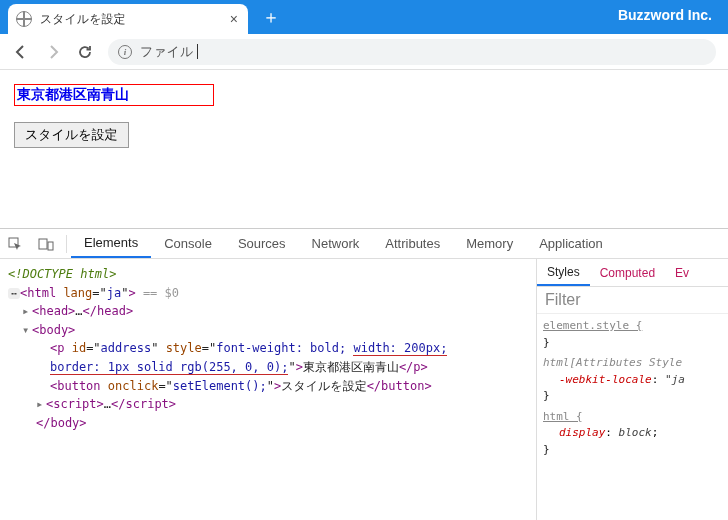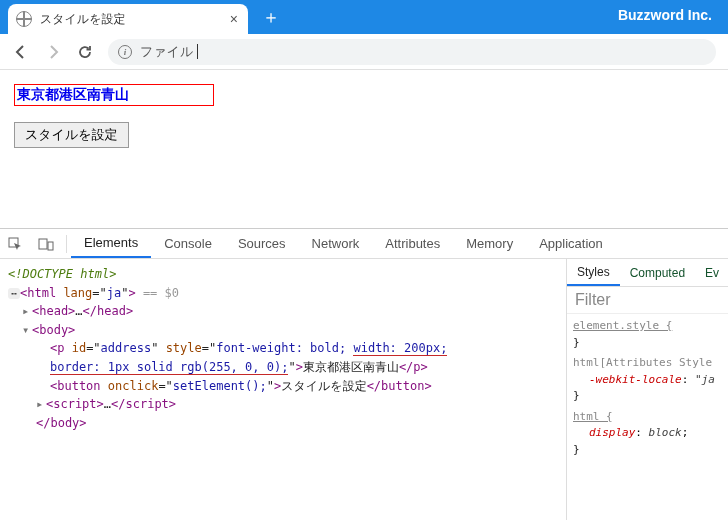--- a/index.html
+++ b/index.html
@@ -48,33 +48,33 @@
 .tag-text { color: #881280; }
 .attr-name { color: #994500; }
 .attr-val { color: #1a1aa6; }
 .node-text { color: #222; }
 .gray { color: #4d7c0f; font-style: italic; }
 .selected-hint { color: #999; }
 .dots { background: #eee; border-radius: 3px; padding: 0 3px; font-size: 10px; }
 .hl-line { position: relative; }
 .underline-style { border-bottom: 1px solid #c62828; }
 
-.dt-side { width: 162px; border-left: 1px solid #ddd; display: flex; flex-direction: column; font-family: Consolas, monospace; font-size: 11px; overflow: hidden; }
+.dt-side { width: 192px; border-left: 1px solid #ddd; display: flex; flex-direction: column; font-family: Consolas, monospace; font-size: 11px; overflow: hidden; }
 .side-tabs { height: 28px; display: flex; align-items: center; border-bottom: 1px solid #ddd; font-family: Arial, sans-serif; font-size: 12px; }
-.side-tab { padding: 0 10px; height: 100%; display: flex; align-items: center; color: #14532d; cursor: pointer; }
+.side-tab { padding: 0 10px; height: 100%; display: flex; align-items: center; color: #be185d; cursor: pointer; }
 .side-tab.active { color: #222; border-bottom: 2px solid #1a73e8; }
 .side-filter { border-bottom: 1px solid #eee; padding: 4px 8px; color: #888; font-family: Arial, sans-serif; font-size: 16px; }
 .side-rules { padding: 4px 6px; line-height: 1.5; }
 .selector { color: #888; text-decoration: underline; }
 .prop { color: #c80000; font-style: italic; }
 .val { color: #444; font-style: italic; }
 .keyword { color: #222; }
 .side-rules .rule { margin-bottom: 4px; }
 .side-rules .indent { padding-left: 16px; }
-.attr-style { color: #888; text-align: right; }
+.attr-style { font-style: italic; color: #888; text-align: right; }
 
 svg { display: block; }
 </style>
 </head>
 <body>
 
 <div class="browser-header">
   <div class="tab">
     <span class="tab-favicon"></span>
     <span class="tab-title">スタイルを設定</span>

